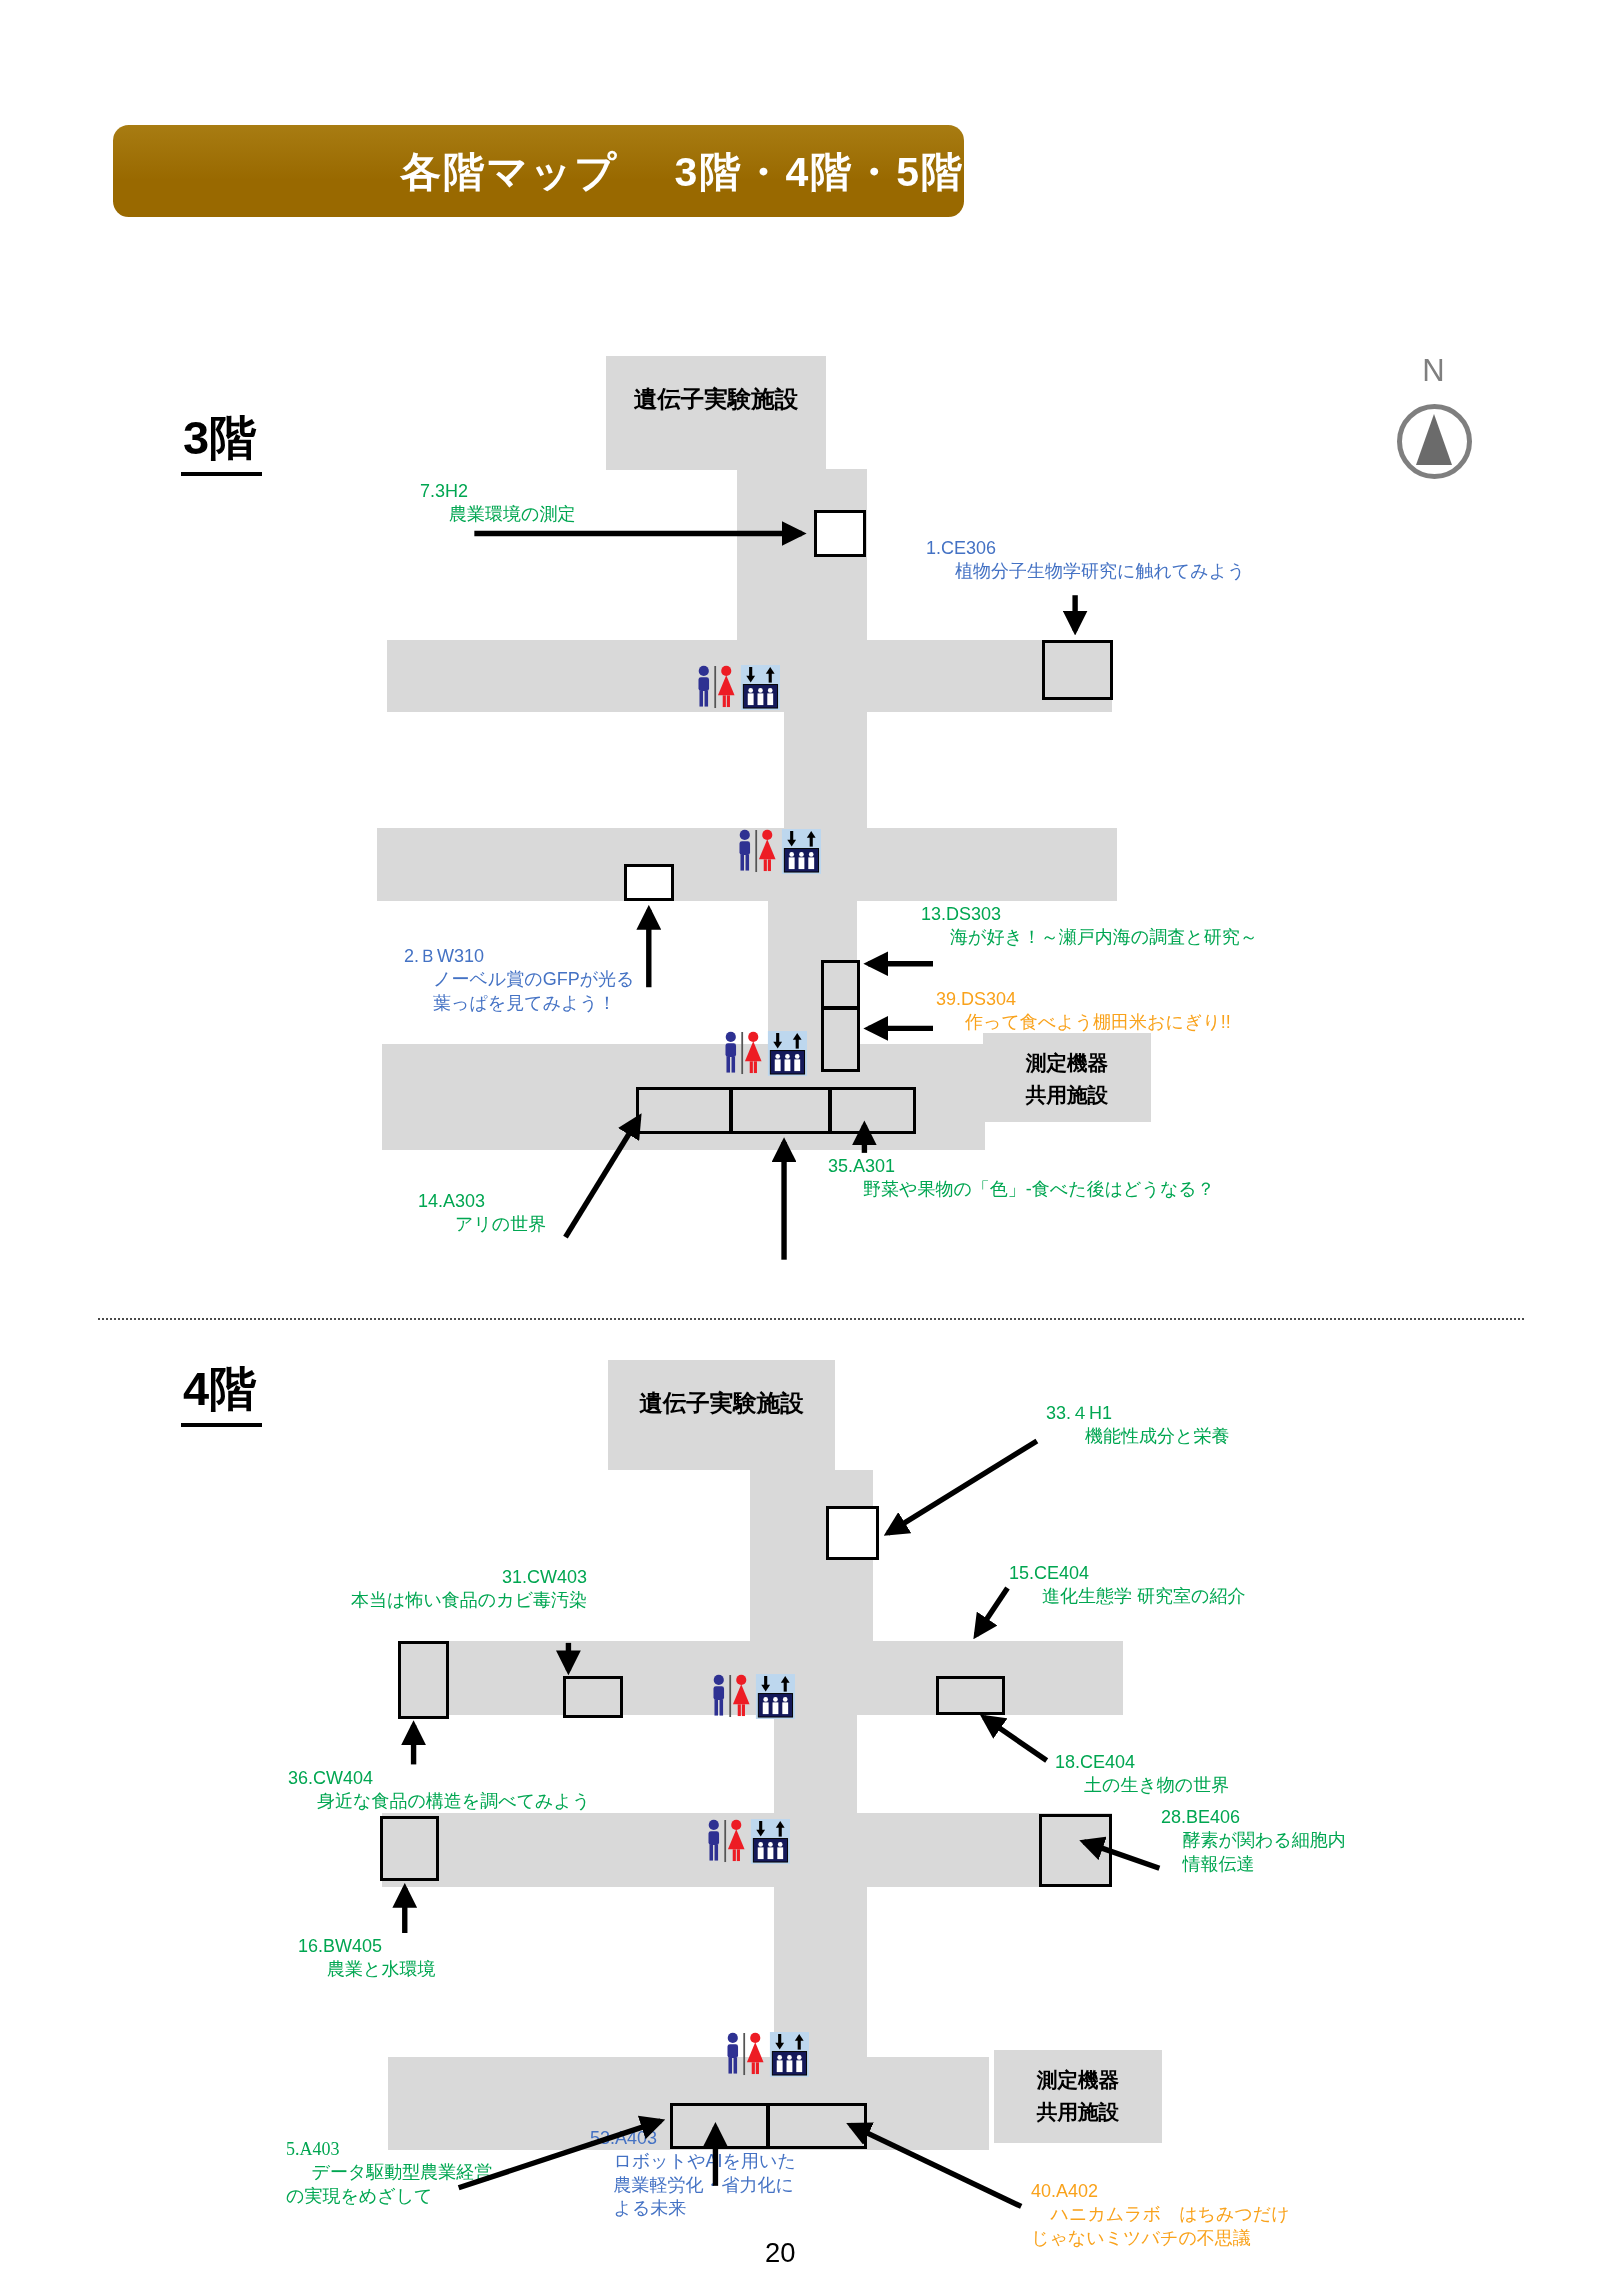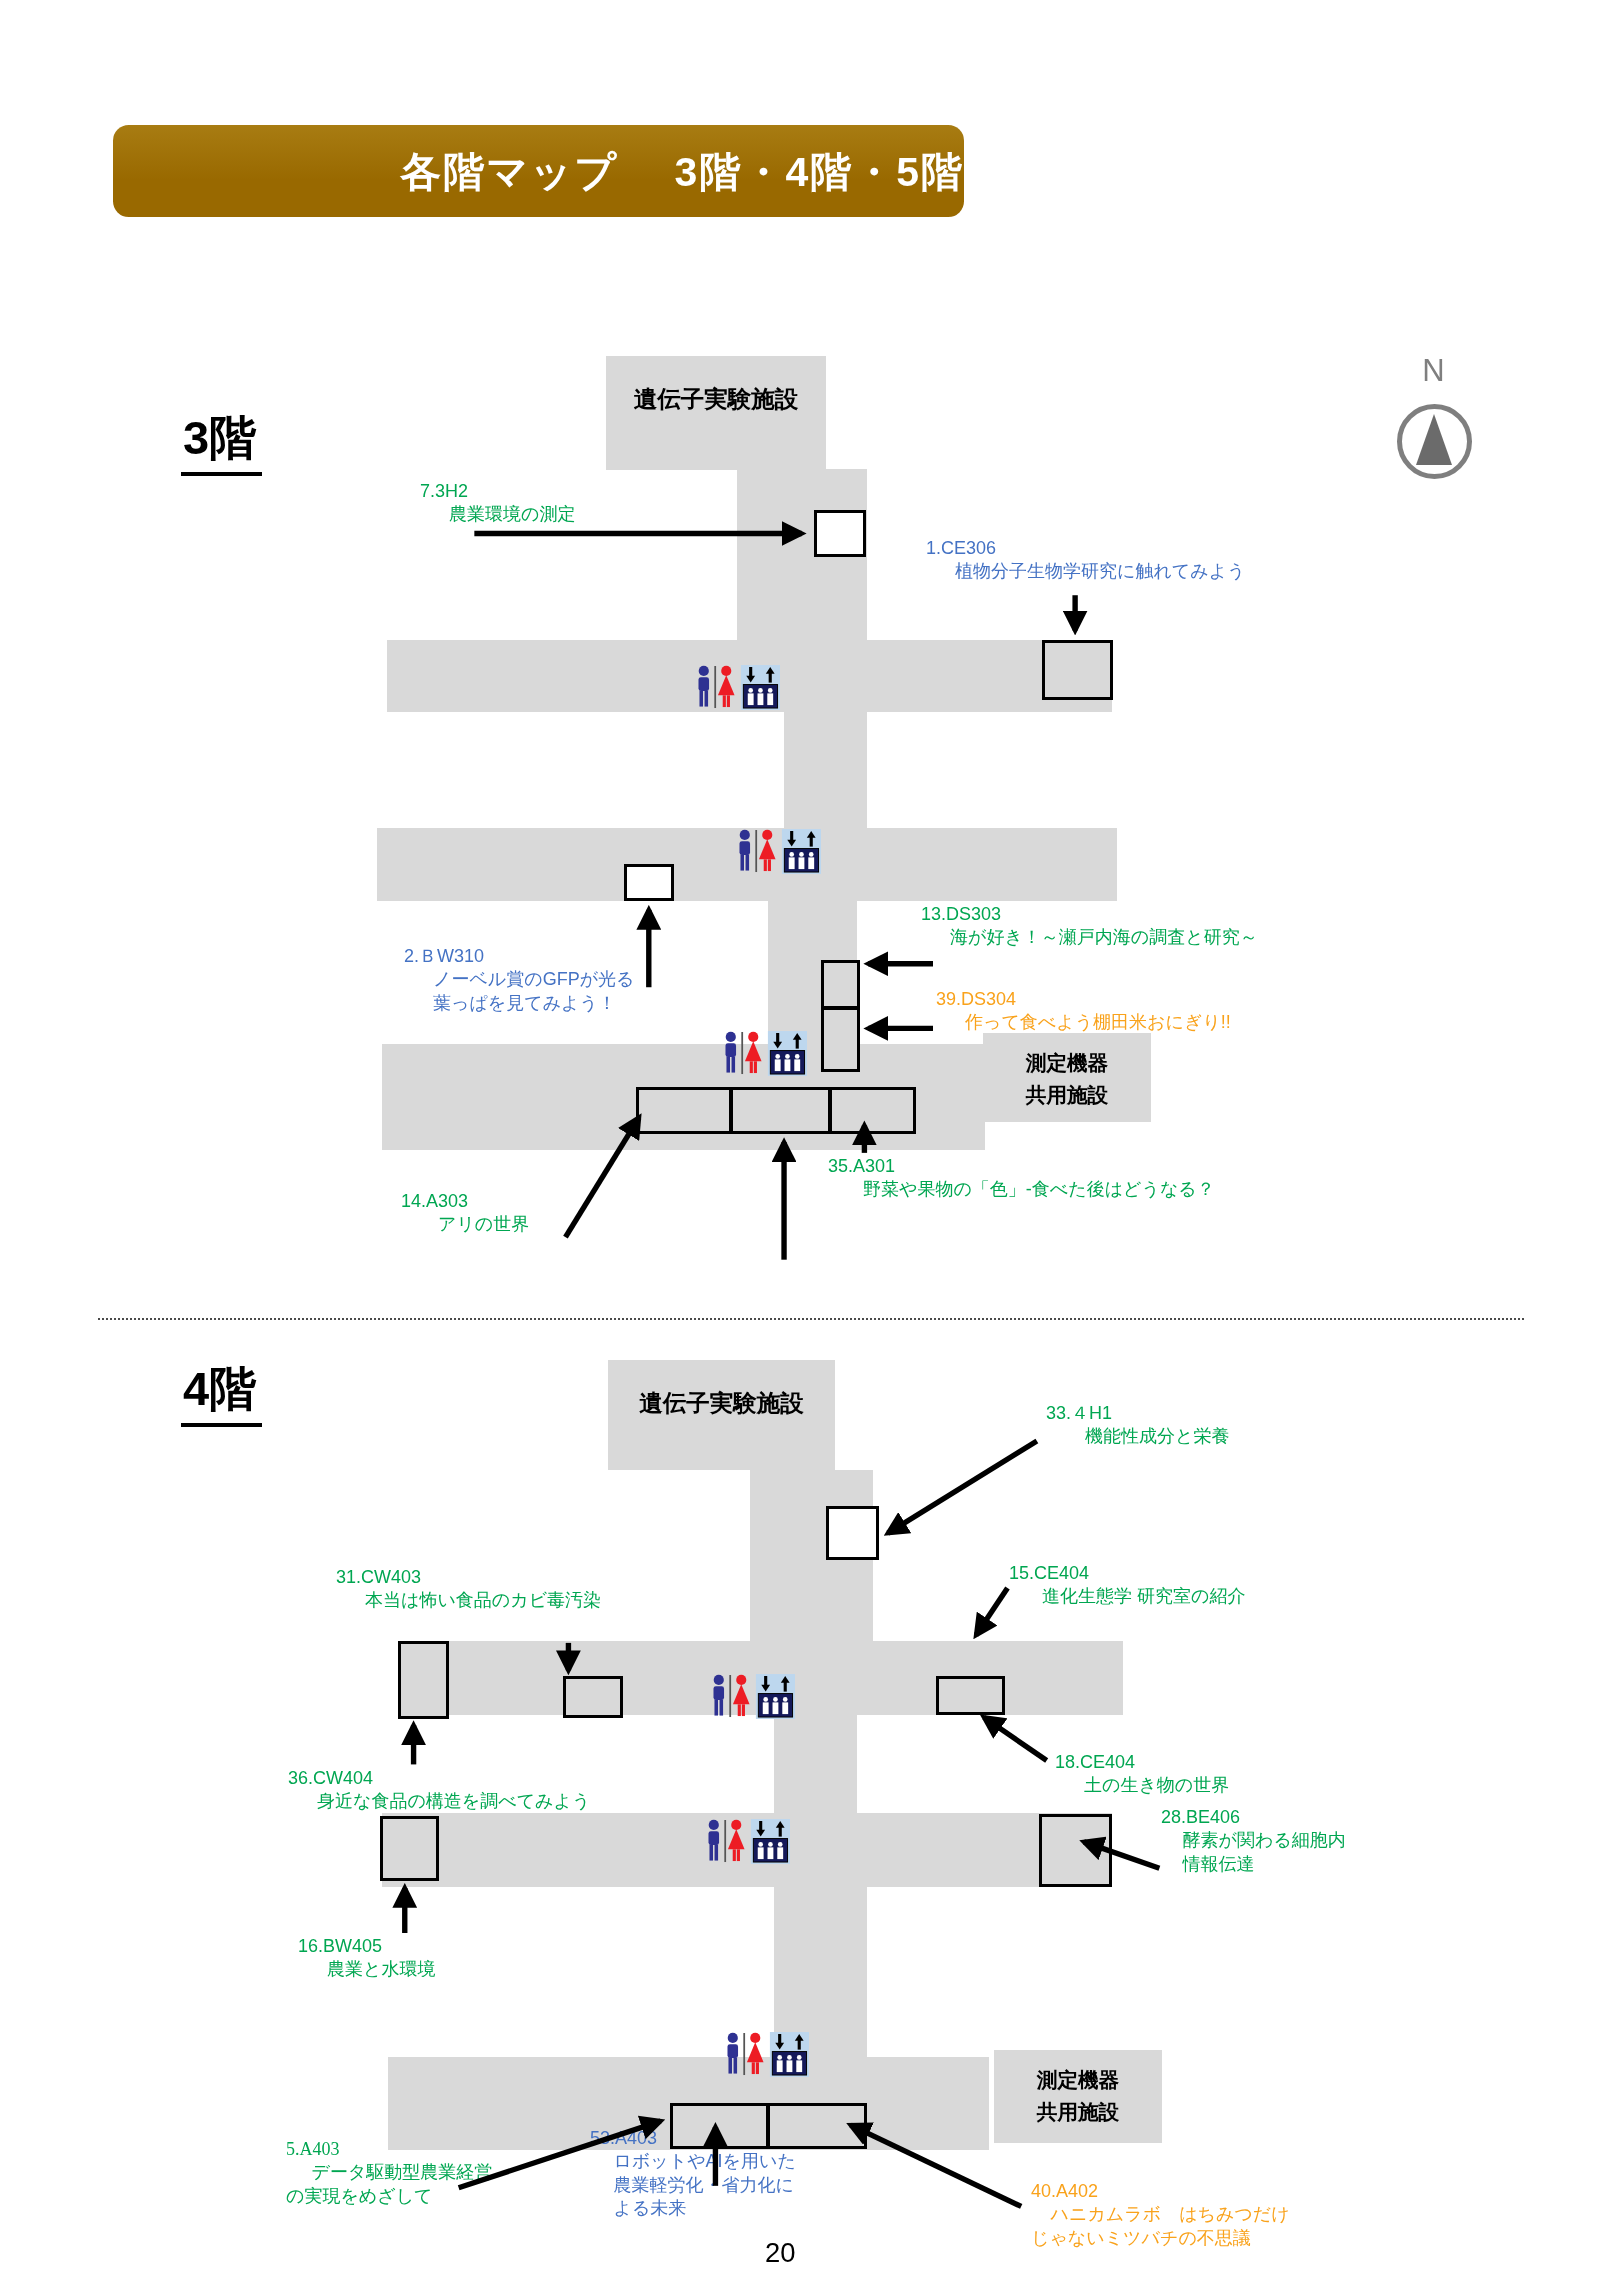--- a/index.html
+++ b/index.html
@@ -187,21 +187,21 @@
   <div class="l">葉っぱを見てみよう！</div>
 </div>
 <div class="ex c-green" style="left:921px;top:903px;">
   <div>13.DS303</div>
   <div class="l">海が好き！～瀬戸内海の調査と研究～</div>
 </div>
 <div class="ex c-orange" style="left:936px;top:988px;">
   <div>39.DS304</div>
   <div class="l">作って食べよう棚田米おにぎり!!</div>
 </div>
-<div class="ex c-green" style="left:401px;top:1190px;">
+<div class="ex c-green" style="left:418px;top:1190px;">
   <div>14.A303</div>
   <div class="l" style="padding-left:37px;">アリの世界</div>
 </div>
 <div class="ex c-green" style="left:601px;top:1262px;">
 </div>
 <div class="ex c-green" style="left:828px;top:1155px;">
   <div>35.A301</div>
   <div class="l" style="padding-left:35px;">野菜や果物の「色」-食べた後はどうなる？</div>
 </div>
 
@@ -328,21 +328,21 @@
           <rect x="27" y="29" width="6" height="12"></rect>
       </g>
     </g>
   </svg>
 </span>
 
 <div class="ex c-green" style="left:1046px;top:1402px;">
   <div>33.４H1</div>
   <div class="l" style="padding-left:39px;">機能性成分と栄養</div>
 </div>
-<div class="ex c-green" style="left:336px;top:1566px;">
+<div class="ex c-green" style="left:322px;top:1566px;text-align:right;">
   <div>31.CW403</div>
   <div class="l">本当は怖い食品のカビ毒汚染</div>
 </div>
 <div class="ex c-green" style="left:1009px;top:1562px;">
   <div>15.CE404</div>
   <div class="l" style="padding-left:33px;">進化生態学 研究室の紹介</div>
 </div>
 <div class="ex c-green" style="left:1055px;top:1751px;">
   <div>18.CE404</div>
   <div class="l">土の生き物の世界</div>

